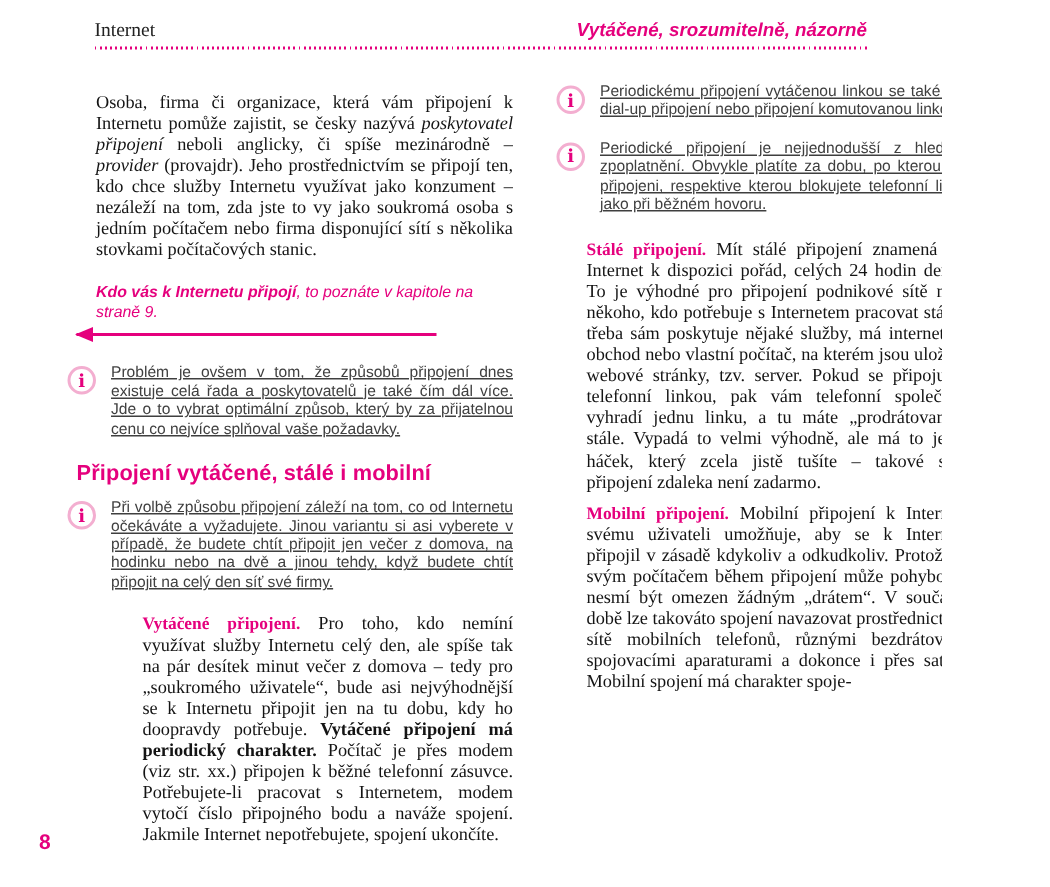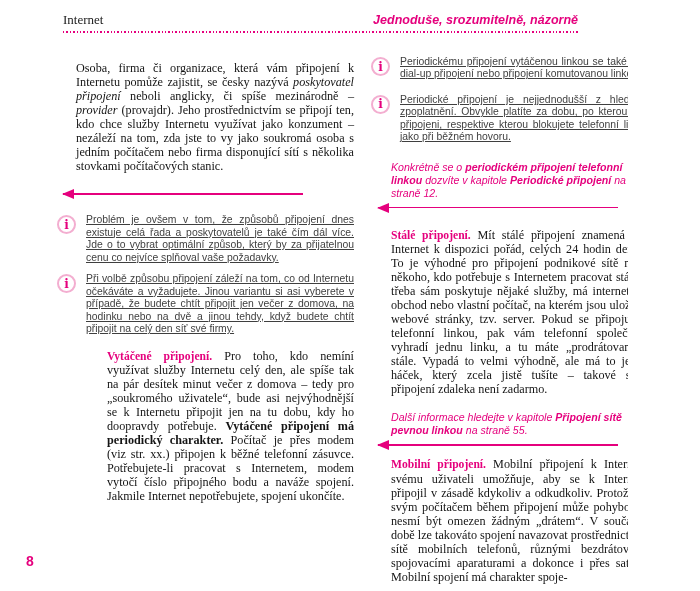--- a/index.html
+++ b/index.html
@@ -30,21 +30,21 @@
     font-family:"Liberation Sans",sans-serif;
     font-size:12.5px;font-weight:bold;font-style:italic;
     color:var(--accent);
   }
   .header-rule{
     position:absolute;top:31px;left:63px;right:50px;height:2px;
     background-image:repeating-linear-gradient(to right,var(--accent) 0 1.3px,transparent 1.3px 3.4px);
   }
   
   .col{position:absolute;}
-  .col-left{top:55px;left:63px;width:291px;}
+  .col-left{top:55px;left:51px;width:291px;}
   .col-right{top:50px;left:377px;width:271px;}
   
   .body-par{
     font-family:"Liberation Serif",serif;
     font-size:12.2px;line-height:1.15;
     color:var(--body);
     text-align:justify;
     hyphens:auto;-webkit-hyphens:auto;
   }
   .col-left .body-par{margin-left:13px;}
@@ -123,40 +123,42 @@
     color:var(--accent);
   }
 </style>
 </head>
 <body>
 
 <div class="page">
 
   <div class="header">
     <span class="book-title">Internet</span>
-    <span class="series-title">Jednoduše, srozumitelně, názorně</span>
+    <span class="series-title">Vytáčené, srozumitelně, názorně</span>
   </div>
   <div class="header-rule"></div>
 
   <div class="col col-left">
 
     <p class="body-par par-intro"><span class="seg-r">Osoba, firma či organizace, která vám připojení k Internetu pomůže zajistit, se česky nazývá </span><span class="seg-i">poskytovatel připojení</span><span class="seg-r"> neboli anglicky, či spíše mezinárodně – </span><span class="seg-i">provider</span><span class="seg-r"> (provajdr). Jeho prostřednictvím se připojí ten, kdo chce služby Internetu využívat jako konzument – nezáleží na tom, zda jste to vy jako soukromá osoba s jedním počítačem nebo firma disponující sítí s několika stovkami počítačových stanic.</span></p>
 
     <div class="note">
+      <p class="note-text"><span class="seg-b">Kdo vás k Internetu připojí</span><span class="seg-r">, to poznáte v kapitole na straně 9.</span></p>
       <div class="arrow-line">
         <span class="head"></span>
         <span class="shaft"></span>
       </div>
     </div>
 
     <div class="info info-1">
       <span class="info-icon">i</span>
       <p class="info-text">Problém je ovšem v tom, že způsobů připojení dnes existuje celá řada a poskytovatelů je také čím dál více. Jde o to vybrat optimální způsob, který by za přijatelnou cenu co nejvíce splňoval vaše požadavky.</p>
     </div>
 
+    <h2 class="section-heading">Připojení vytáčené, stálé i mobilní</h2>
 
     <div class="info info-2">
       <span class="info-icon">i</span>
       <p class="info-text">Při volbě způsobu připojení záleží na tom, co od Internetu očekáváte a vyžadujete. Jinou variantu si asi vyberete v případě, že budete chtít připojit jen večer z domova, na hodinku nebo na dvě a jinou tehdy, když budete chtít připojit na celý den síť své firmy.</p>
     </div>
 
     <p class="body-par par-dialup"><span class="seg-accent">Vytáčené připojení.</span><span class="seg-r"> Pro toho, kdo nemíní využívat služby Internetu celý den, ale spíše tak na pár desítek minut večer z domova – tedy pro „soukromého uživatele“, bude asi nejvýhodnější se k Internetu připojit jen na tu dobu, kdy ho doopravdy potřebuje. </span><span class="seg-b">Vytáčené připojení má periodický charakter.</span><span class="seg-r"> Počítač je přes modem (viz str. xx.) připojen k běžné telefonní zásuvce. Potřebujete-li pracovat s Internetem, modem vytočí číslo připojného bodu a naváže spojení. Jakmile Internet nepotřebujete, spojení ukončíte.</span></p>
 
   </div>
 
@@ -165,37 +167,23 @@
     <div class="info info-1">
       <span class="info-icon">i</span>
       <p class="info-text">Periodickému připojení vytáčenou linkou se také říká dial-up připojení nebo připojení komutovanou linkou.</p>
     </div>
 
     <div class="info info-2">
       <span class="info-icon">i</span>
       <p class="info-text">Periodické připojení je nejjednodušší z hlediska zpoplatnění. Obvykle platíte za dobu, po kterou jste připojeni, respektive kterou blokujete telefonní linku, jako při běžném hovoru.</p>
     </div>
 
-    <div class="note note-1">
-      <p class="note-text"><span class="seg-r">Konkrétně se o </span><span class="seg-b">periodickém připojení telefonní linkou</span><span class="seg-r"> dozvíte v kapitole </span><span class="seg-b">Periodické připojení</span><span class="seg-r"> na straně 12.</span></p>
-      <div class="arrow-line">
-        <span class="head"></span>
-        <span class="shaft"></span>
-      </div>
-    </div>
 
     <p class="body-par par-stale"><span class="seg-accent">Stálé připojení.</span><span class="seg-r"> Mít stálé připojení znamená mít Internet k dispozici pořád, celých 24 hodin denně. To je výhodné pro připojení podnikové sítě nebo někoho, kdo potřebuje s Internetem pracovat stále – třeba sám poskytuje nějaké služby, má internetový obchod nebo vlastní počítač, na kterém jsou uloženy webové stránky, tzv. server. Pokud se připojujete telefonní linkou, pak vám telefonní společnost vyhradí jednu linku, a tu máte „prodrátovanou“ stále. Vypadá to velmi výhodně, ale má to jeden háček, který zcela jistě tušíte – takové stálé připojení zdaleka není zadarmo.</span></p>
 
-    <div class="note note-2">
-      <p class="note-text"><span class="seg-r">Další informace hledejte v kapitole </span><span class="seg-b">Připojení sítě pevnou linkou</span><span class="seg-r"> na straně 55.</span></p>
-      <div class="arrow-line">
-        <span class="head"></span>
-        <span class="shaft"></span>
-      </div>
-    </div>
 
     <p class="body-par par-mobilni"><span class="seg-accent">Mobilní připojení.</span><span class="seg-r"> Mobilní připojení k Internetu svému uživateli umožňuje, aby se k Internetu připojil v zásadě kdykoliv a odkudkoliv. Protože se svým počítačem během připojení může pohybovat, nesmí být omezen žádným „drátem“. V současné době lze takováto spojení navazovat prostřednictvím sítě mobilních telefonů, různými bezdrátovými spojovacími aparaturami a dokonce i přes satelit. Mobilní spojení má charakter spoje-</span></p>
 
   </div>
 
   <div class="page-number">8</div>
 
 </div>
 
 </body></html>

